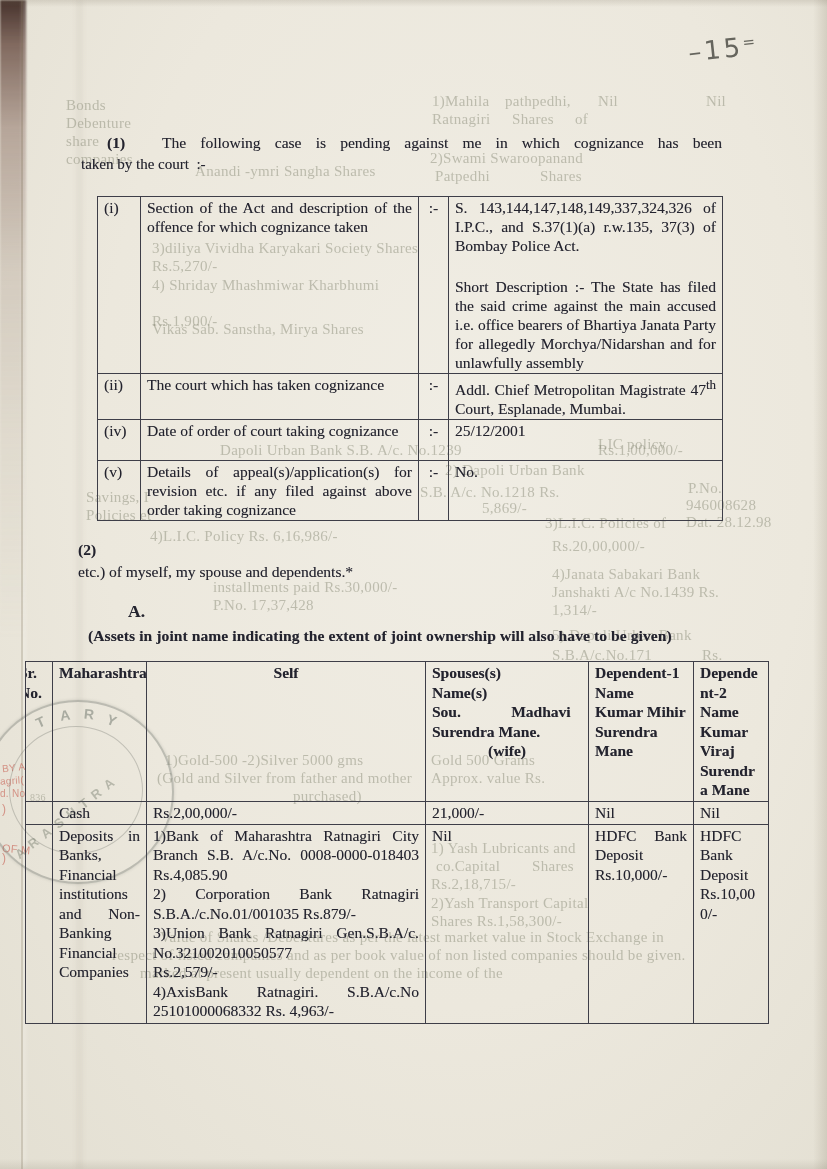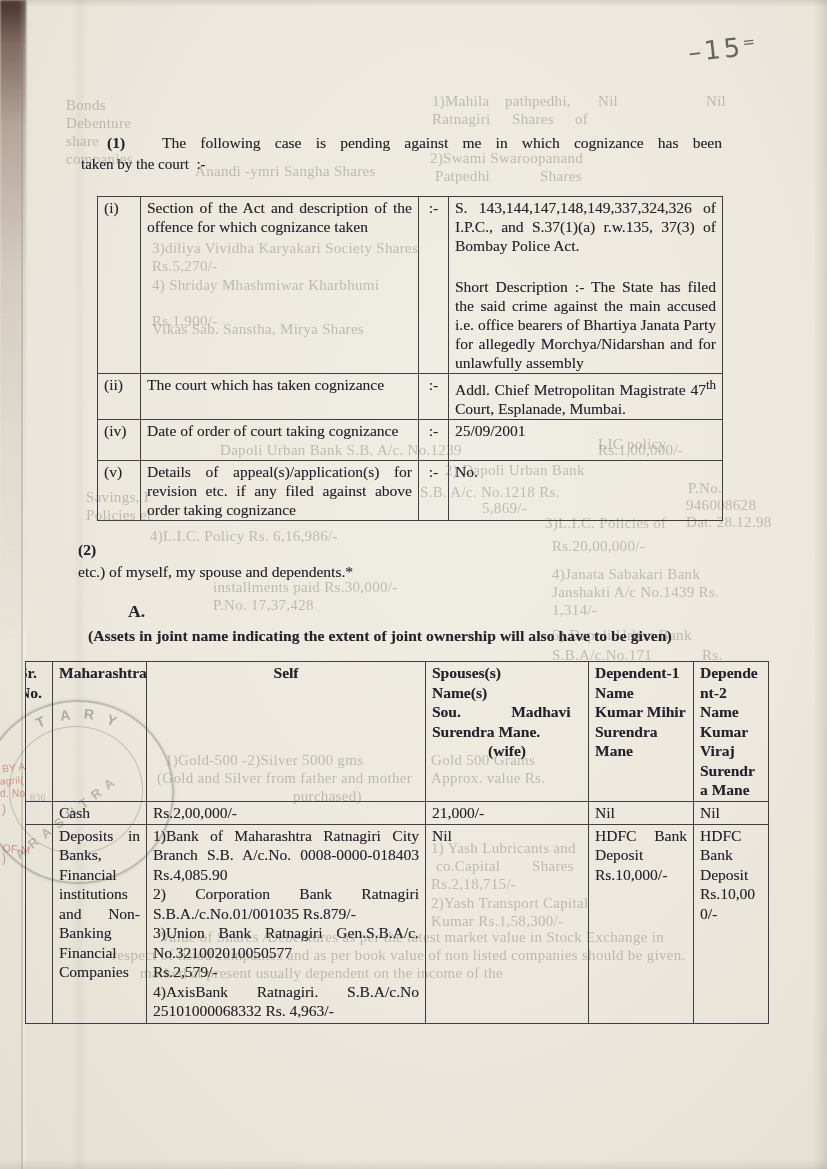--- a/index.html
+++ b/index.html
@@ -127,21 +127,21 @@
       <div class="bleed" style="left: 165px; top: 752px;">1)Gold-500 -2)Silver 5000 gms</div>
       <div class="bleed" style="left: 157px; top: 770px;">(Gold and Silver from father and mother</div>
       <div class="bleed" style="left: 293px; top: 788px;">purchased)</div>
       <div class="bleed" style="left: 431px; top: 752px;">Gold 500 Grams</div>
       <div class="bleed" style="left: 431px; top: 770px;">Approx. value Rs.</div>
       <div class="bleed" style="left: 431px; top: 840px;">1) Yash Lubricants and</div>
       <div class="bleed" style="left: 436px; top: 858px;">co.Capital</div>
       <div class="bleed" style="left: 532px; top: 858px;">Shares</div>
       <div class="bleed" style="left: 431px; top: 876px;">Rs.2,18,715/-</div>
       <div class="bleed" style="left: 431px; top: 895px;">2)Yash Transport Capital</div>
-      <div class="bleed" style="left: 431px; top: 913px;">Kumar Rs.1,58,300/-</div>
+      <div class="bleed" style="left: 431px; top: 913px;">Shares Rs.1,58,300/-</div>
       <div class="bleed" style="left: 160px; top: 929px;">Value of Shares /Debentures as per the latest market value in Stock Exchange in</div>
       <div class="bleed" style="left: 112px; top: 947px;">respect of listed companies and as per book value of non listed companies should be given.</div>
       <div class="bleed" style="left: 140px; top: 965px;">marked at present usually dependent on the income of the</div>
       <div class="bleed" style="left: 30px; top: 792px; font-size: 10px;">836</div>
       <div class="bleed bleed-red" style="left: 2px; top: 762px; font-size: 10px; transform: rotate(-6deg);">BY A</div>
       <div class="bleed bleed-red" style="left: 0px; top: 775px; font-size: 10px; transform: rotate(-4deg);">agril(</div>
       <div class="bleed bleed-red" style="left: 0px; top: 788px; font-size: 10px;">d. No</div>
       <div class="bleed bleed-red" style="left: 2px; top: 802px; font-size: 12px;">)</div>
       <div class="bleed bleed-red" style="left: 2px; top: 843px; font-size: 11px; transform: rotate(5deg);">OF M</div>
       <div class="bleed bleed-red" style="left: 2px; top: 851px; font-size: 12px;">)</div>
@@ -185,21 +185,21 @@
     <tr>
       <td style="height:38px">(ii)</td>
       <td class="lab">The court which has taken cognizance</td>
       <td class="sep">:-</td>
       <td class="val"><span>Addl. Chief Metropolitan Magistrate 47</span><sup>th</sup><span> Court, Esplanade, Mumbai.</span></td>
     </tr>
     <tr>
       <td style="height:38px">(iv)</td>
       <td class="lab">Date of order of court taking cognizance</td>
       <td class="sep">:-</td>
-      <td class="val">25/09/2001</td>
+      <td class="val">25/12/2001</td>
     </tr>
     <tr>
       <td style="height:56px">(v)</td>
       <td class="lab">Details of appeal(s)/application(s) for revision etc. if any filed against above order taking cognizance</td>
       <td class="sep">:-</td>
       <td class="val">No.</td>
     </tr>
   </tbody>
     </table>
 

